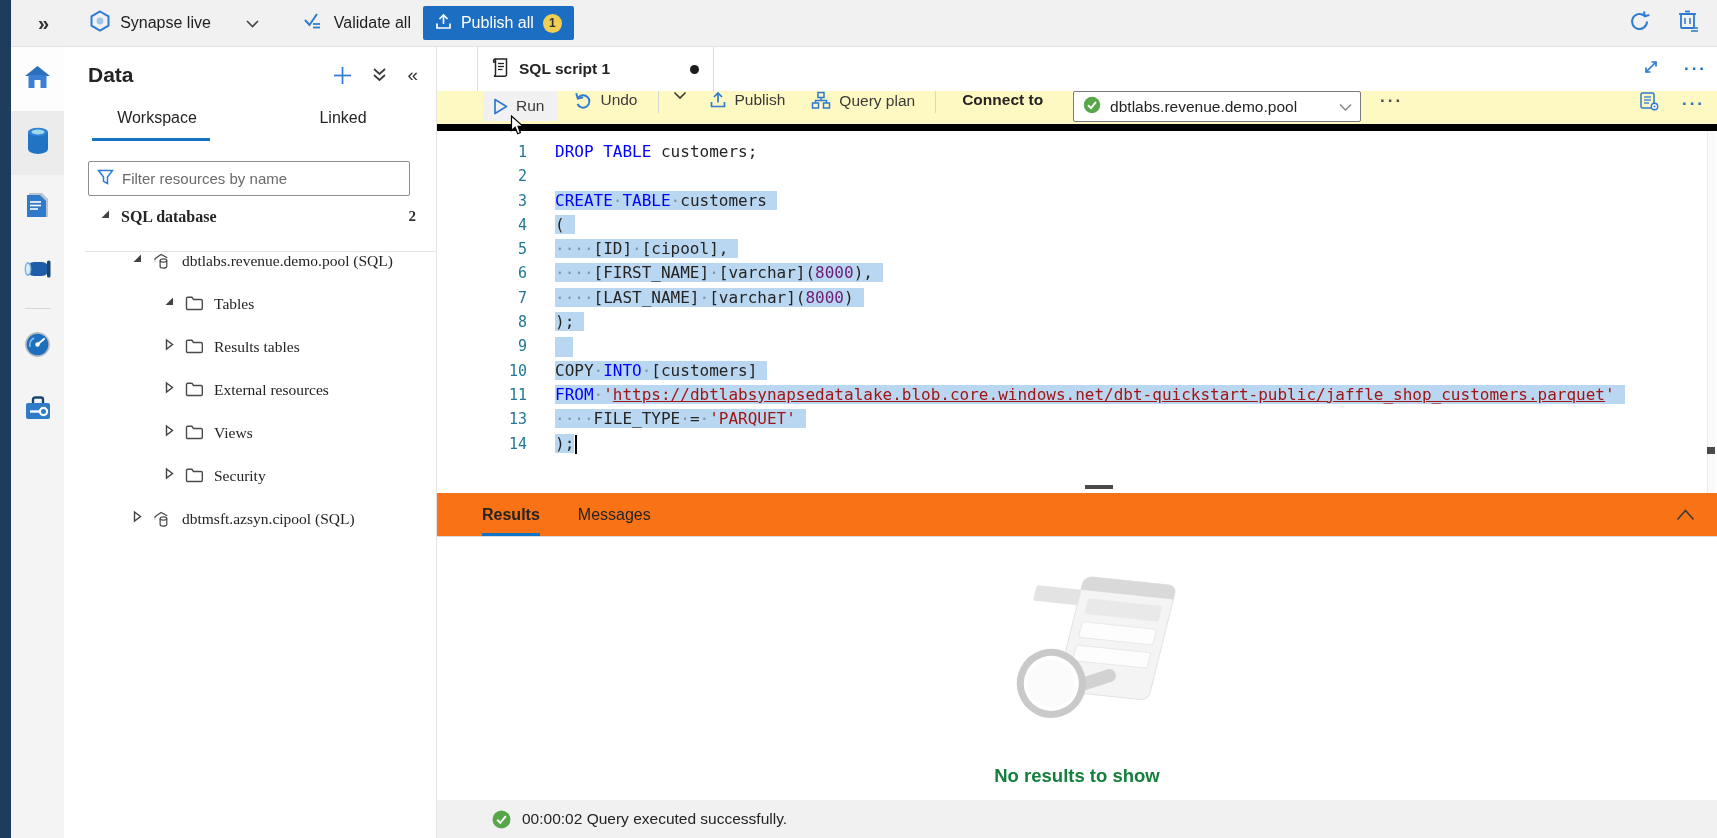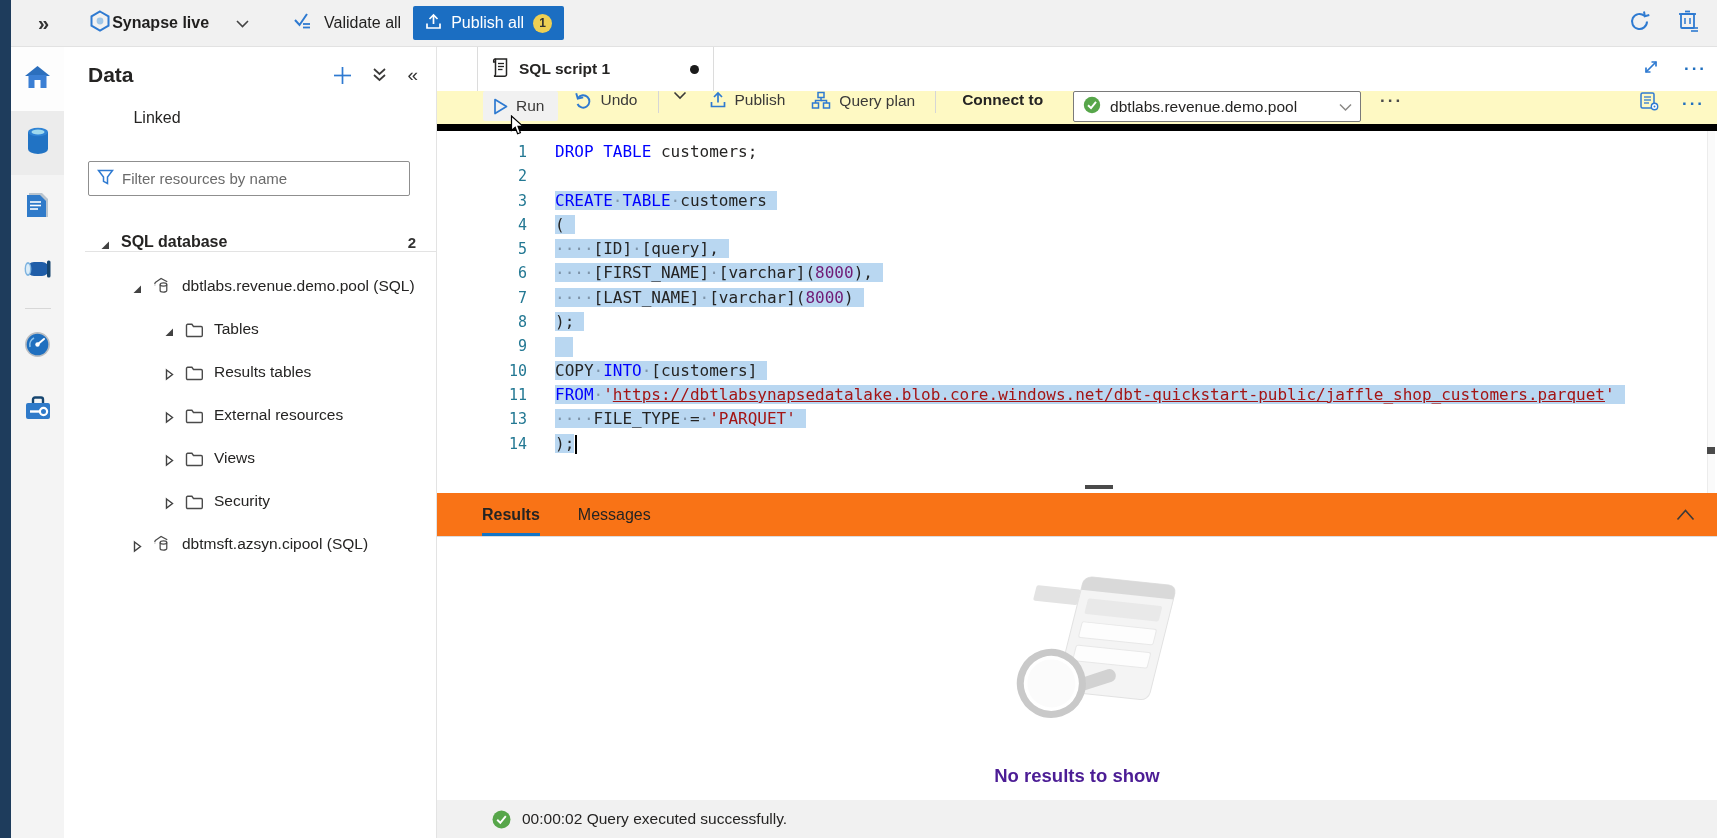--- a/index.html
+++ b/index.html
@@ -3,21 +3,21 @@
 <meta charset="utf-8">
 <style>
   * { margin:0; padding:0; box-sizing:border-box; }
   html,body { width:1717px; height:838px; overflow:hidden; background:#fff;
               font-family:"Liberation Sans", "DejaVu Sans", sans-serif; color:#252423; }
 
   
   .topbar { position:absolute; left:0; top:0; width:1717px; height:47px; background:#f1f1f1;
             border-bottom:1px solid #e2e2e2; display:flex; align-items:center; z-index:3; }
   .tb-expand { margin-left:38px; font-size:20px; color:#333; font-weight:700; letter-spacing:-2px; cursor:pointer; }
-  .tb-env { margin-left:42px; display:flex; align-items:center; gap:1px; font-size:16px; color:#201f1e;font-weight:bold; }
+  .tb-env { margin-left:42px; display:flex; align-items:center; gap:9px; font-size:16px; color:#201f1e; }
   .tb-env-chev { margin-left:26px; }
   .tb-validate { margin-left:44px; display:flex; align-items:center; gap:9px; font-size:16px; color:#201f1e; cursor:pointer; }
   .tb-publish { margin-left:12px; height:34px; display:flex; align-items:center; gap:9px;
                 background:#1b6ec2; color:#fff; border:none; border-radius:2px; padding:0 12px 0 12px;
                 font-size:16px; font-family:inherit; cursor:pointer; }
   .tb-badge { width:19px; height:19px; border-radius:50%; background:#eecf53; color:#323130;
               font-size:12px; font-weight:700; display:flex; align-items:center; justify-content:center; }
   .tb-right { margin-left:auto; margin-right:18px; display:flex; align-items:center; gap:26px; }
 
   
@@ -38,21 +38,21 @@
   .dp-collapse { font-size:19px; color:#333; cursor:pointer; }
   .dp-tabs { display:flex; margin-top:14px; height:40px; }
   .dp-tab { width:50%; text-align:center; font-size:16px; color:#252423; cursor:pointer; position:relative; padding-top:8px; }
   .dp-tab.active .dp-underline { position:absolute; left:28px; right:40px; bottom:0; height:3px; background:#1374c5; }
   .dp-filter { margin:20px 26px 0 24px; height:35px; border:1px solid #8f8f8f; border-radius:2px;
                display:flex; align-items:center; padding:0 8px; background:#fff; }
   .dp-filter input { border:none; outline:none; flex:1; font-size:15px; font-family:inherit; color:#444;
                      margin-left:8px; background:transparent; }
   .dp-filter input::placeholder { color:#6a6a6a; }
   .tree { margin-top:12px; }
-  .tree-row { height:43px; display:flex; align-items:flex-end; cursor:pointer; }
+  .tree-row { height:43px; display:flex; align-items:flex-start; cursor:pointer;font-family:Liberation Serif, serif; }
   .tree-arrow { width:14px; display:flex; justify-content:center; margin-right:9px; flex:none; }
   .tree-ico { width:19px; margin-right:10px; display:flex; justify-content:center; flex:none; }
   .tree-label { font-size:15.5px; color:#252423; white-space:nowrap; }
   .tree-row.section .tree-label { font-weight:600; font-size:16px; }
   .tree-count { margin-left:auto; padding-right:20px; font-size:15px; font-weight:600; color:#333; }
   .tree-divider { height:1px; background:#e3e3e3; margin-left:21px; }
 
   
   .main { position:absolute; left:437px; top:47px; width:1280px; height:791px; background:#fff; }
 
@@ -117,21 +117,21 @@
   .res-tab { font-size:16px; color:#252423; cursor:pointer; position:relative; height:100%;
              display:flex; align-items:center; }
   .res-tab.first { margin-left:45px; font-weight:600; }
   .res-tab.second { margin-left:38px; }
   .res-tab.active::after { content:""; position:absolute; left:0; right:0; bottom:0; height:3px; background:#1374c5; }
   .res-collapse { margin-left:auto; margin-right:22px; cursor:pointer; display:flex; }
 
   .results-body { position:absolute; left:0; top:490px; width:1280px; height:263px; background:#fff; }
   .empty-illu { position:absolute; left:545px; top:22px; }
   .empty-title { position:absolute; left:0; width:1280px; top:228px; text-align:center;
-                 font-size:18.5px; font-weight:700; color:#4c1d95; }
+                 font-size:18.5px; font-weight:700; color:#15803d; }
   .empty-sub { position:absolute; left:0; width:1280px; top:267px; text-align:center;
                font-size:15.5px; color:#424242; }
 
   .statusbar { position:absolute; left:0; top:753px; width:1280px; height:38px; background:#f1f1f1;
                display:flex; align-items:center; }
   .status-text { margin-left:11px; font-size:15.5px; color:#252423; }
   .status-ico { margin-left:55px; display:flex; }
 </style>
 </head>
 <body>
@@ -278,20 +278,24 @@
         <svg width="15" height="16" viewBox="0 0 15 16">
             <polyline points="2,2 7.5,7 13,2" fill="none" stroke="#3b3a39" stroke-width="1.7"></polyline>
             <polyline points="2,8 7.5,13 13,8" fill="none" stroke="#3b3a39" stroke-width="1.7"></polyline>
           </svg>
       </span>
       <span class="dp-collapse">«</span>
     </span>
   </div>
 
   <div class="dp-tabs">
+    <div class="dp-tab active">
+      <span>Workspace</span>
+      <span class="dp-underline"></span>
+    </div>
     <div class="dp-tab">
       <span>Linked</span>
     </div>
   </div>
 
   <div class="dp-filter">
     <span>
       <svg width="17" height="16" viewBox="0 0 17 16">
           <path d="M1.5 1.5 h14 L10.5 8 v6.5 l-4 -2.2 V8 Z" fill="none" stroke="#2e7ad1" stroke-width="1.5"></path>
         </svg>
@@ -512,21 +516,21 @@
     <svg width="15" height="21" viewBox="0 0 15 21">
         <path d="M1.5 1 L1.5 15.5 L5.2 12.2 L7.6 18.8 L10.4 17.7 L8 11.3 L13 11.3 Z" fill="#fff" stroke="#000" stroke-width="1.2"></path>
       </svg>
   </span>
 
   <div class="editor" id="code">
       <div class="code-line"><span class="ln">1</span><span class="code-content"><span class="kw">DROP</span><span> </span><span class="kw">TABLE</span><span> customers;</span></span></div>
       <div class="code-line"><span class="ln">2</span><span class="code-content"></span></div>
       <div class="code-line"><span class="ln">3</span><span class="code-content"><span class="sel ext"><span class="kw">CREATE</span><span class="ws">·</span><span class="kw">TABLE</span><span class="ws">·</span><span>customers</span></span></span></div>
       <div class="code-line"><span class="ln">4</span><span class="code-content"><span class="sel ext"><span>(</span></span></span></div>
-      <div class="code-line"><span class="ln">5</span><span class="code-content"><span class="sel ext"><span class="ws">····</span><span>[ID]</span><span class="ws">·</span><span>[query],</span></span></span></div>
+      <div class="code-line"><span class="ln">5</span><span class="code-content"><span class="sel ext"><span class="ws">····</span><span>[ID]</span><span class="ws">·</span><span>[cipool],</span></span></span></div>
       <div class="code-line"><span class="ln">6</span><span class="code-content"><span class="sel ext"><span class="ws">····</span><span>[FIRST_NAME]</span><span class="ws">·</span><span>[varchar](</span><span class="num">8000</span><span>),</span></span></span></div>
       <div class="code-line"><span class="ln">7</span><span class="code-content"><span class="sel ext"><span class="ws">····</span><span>[LAST_NAME]</span><span class="ws">·</span><span>[varchar](</span><span class="num">8000</span><span>)</span></span></span></div>
       <div class="code-line"><span class="ln">8</span><span class="code-content"><span class="sel ext"><span>);</span></span></span></div>
       <div class="code-line"><span class="ln">9</span><span class="code-content"><span class="sel blank"></span></span></div>
       <div class="code-line"><span class="ln">10</span><span class="code-content"><span class="sel ext"><span>COPY</span><span class="ws">·</span><span class="kw">INTO</span><span class="ws">·</span><span>[customers]</span></span></span></div>
       <div class="code-line"><span class="ln">11</span><span class="code-content"><span class="sel ext"><span class="kw">FROM</span><span class="ws">·</span><span class="str">'</span><span class="url">https://dbtlabsynapsedatalake.blob.core.windows.net/dbt-quickstart-public/jaffle_shop_customers.parquet</span><span class="str">'</span></span></span></div>
       <div class="code-line"><span class="ln">13</span><span class="code-content"><span class="sel ext"><span class="ws">····</span><span>FILE_TYPE</span><span class="ws">·</span><span>=</span><span class="ws">·</span><span class="str">'PARQUET'</span></span></span></div>
       <div class="code-line"><span class="ln">14</span><span class="code-content"><span class="sel"><span>);</span></span><span class="caret"></span></span></div>
     </div>
   <div class="hscroll-dash"></div>

